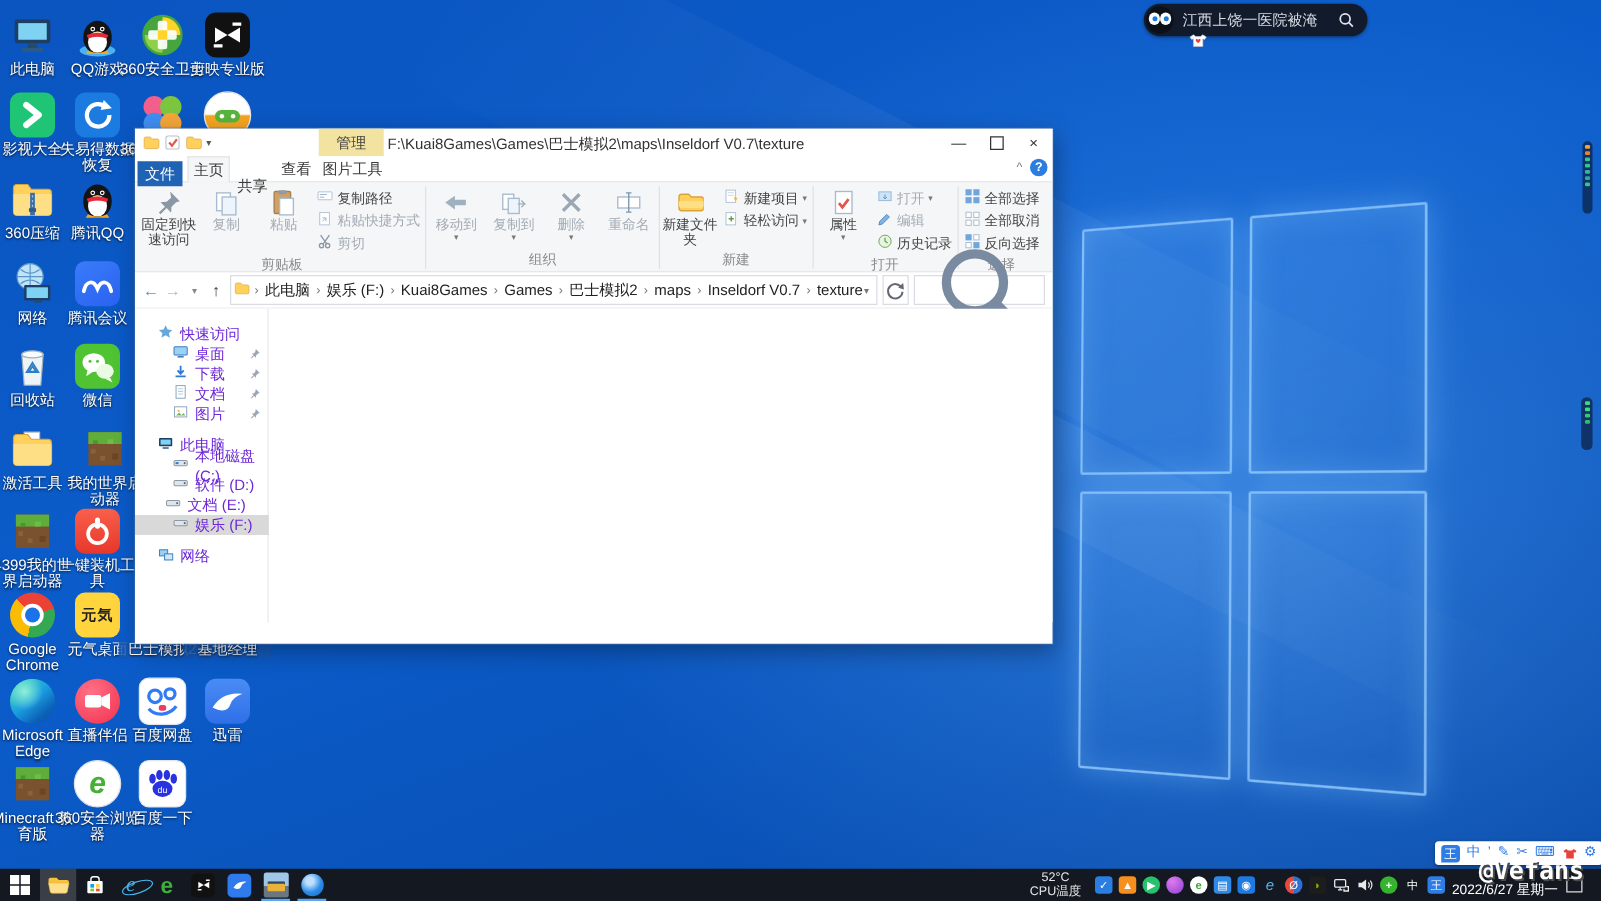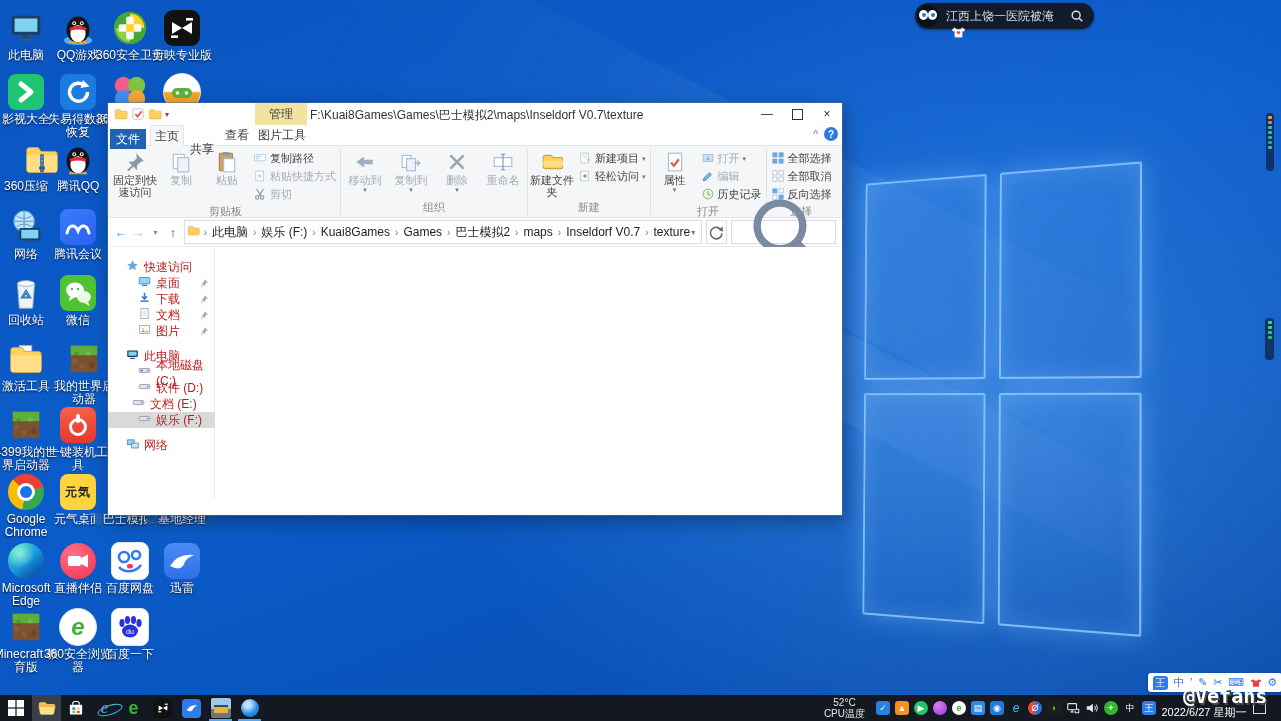--- a/index.html
+++ b/index.html
@@ -84,21 +84,21 @@
   .navbtn{width:16px;text-align:center;font-size:13px;}
   .crumbbox{flex:1;height:22px;border:1px solid #d9dde2;display:flex;align-items:center;background:#fff;padding:0 2px;position:relative;}
   .crumb{display:flex;align-items:center;font-size:12px;color:#222;padding:0 1px;white-space:nowrap;}
   .crumb-sep{color:#777;font-size:10px;padding:0 4px;}
   .crumb-caret{margin-left:auto;color:#777;font-size:8px;padding-right:4px;}
   .refreshbox{width:22px;height:22px;border:1px solid #d9dde2;display:flex;align-items:center;justify-content:center;}
   .searchbox{width:112px;height:22px;border:1px solid #d9dde2;display:flex;align-items:center;padding:0 4px;gap:4px;}
   .searchbox .ph{flex:1;font-size:12px;color:#7a7a7a;white-space:nowrap;overflow:hidden;}
   
   .ebody{position:relative;height:251px;display:flex;background:#fff;}
-  .sidebar{width:107px;position:relative;padding-top:12px;font-size:12px;color:#b91c1c;}
+  .sidebar{width:107px;position:relative;padding-top:12px;font-size:12px;color:#6d28d9;}
   .sidebar .vr{position:absolute;right:0;top:0;bottom:0;width:1px;background:#e9e9e9;}
   .srow{height:16px;display:flex;align-items:center;gap:5px;position:relative;}
   .srow svg{width:13px;height:13px;flex:none;}
   .srow .pin{position:absolute;right:6px;top:2px;}
   .srow .pin svg{width:10px;height:10px;}
   .srow.sel{background:#d9d9d9;}
   .sgap{height:9px;}
   .emain{flex:1;position:relative;}
   .emptytext{position:absolute;top:10px;left:0;right:0;text-align:center;color:#555;font-size:12px;}
   
@@ -258,21 +258,21 @@
         <div class="tile circle" style="background:linear-gradient(#ffffff 0 48%,#f5a623 52%);border:1px solid #e8e8e8">
           <svg viewBox="0 0 32 32">
             <rect x="6" y="12" width="20" height="10" rx="5" fill="#58b53c"></rect>
             <circle cx="11.5" cy="17" r="1.8" fill="#fff"></circle>
             <circle cx="20.5" cy="17" r="1.8" fill="#fff"></circle>
           </svg>
         </div>
       </div>
       <div class="dlabel">游戏中心</div>
     </div>
-    <div class="dcell" style="left: 1px; top: 139px; padding-left: 16px;">
+    <div class="dcell" style="left: 1px; top: 139px;">
       <div class="dic">
         <svg viewBox="0 0 40 40">
           <path d="M4 11c0-2 1-3 3-3h9l3 4h14c2 0 3 1 3 3v16c0 2-1 3-3 3H7c-2 0-3-1-3-3z" fill="#ffd05c" stroke="#d9a33c"></path>
           <path d="M4 16h32v15c0 2-1 3-3 3H7c-2 0-3-1-3-3z" fill="#ffdf85"></path>
           <rect x="18" y="15" width="4" height="19" fill="#3b6ea5"></rect>
           <path d="M20 17v15" stroke="#9cc2e8" stroke-width="1" stroke-dasharray="2 2"></path>
           <rect x="17" y="28" width="6" height="3" fill="#2c5a8a"></rect>
         </svg>
       </div>
       <div class="dlabel">360压缩</div>

